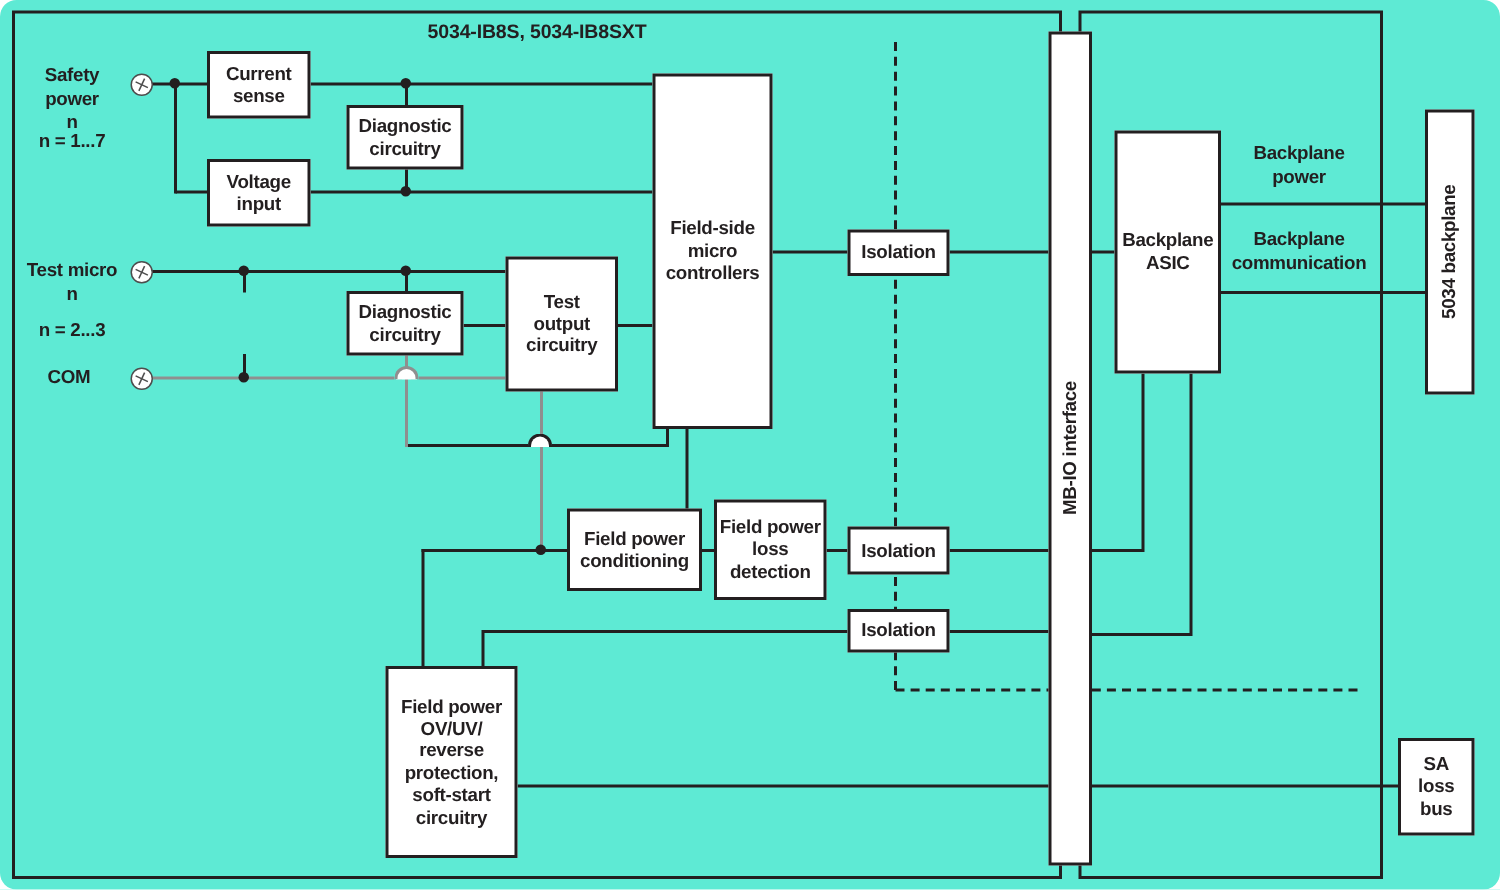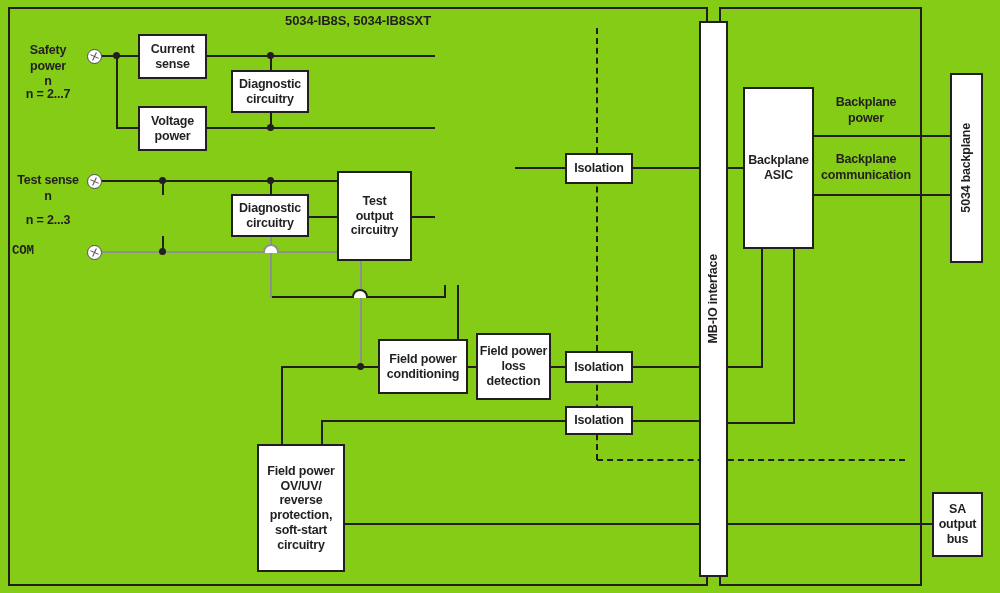--- a/index.html
+++ b/index.html
@@ -1,18 +1,18 @@
 <!DOCTYPE html>
 <html><head>
 <meta charset="utf-8">
 <style>
   html,body{margin:0;padding:0;background:#ffffff;}
   .stage{
-    position:relative;width:1000px;height:593px;background:#84cc16;overflow:hidden;
-    font-family:"Liberation Sans","DejaVu Sans",sans-serif;color:#231f20;
+    position:relative;width:1000px;height:593px;background:#5eead4;overflow:hidden;
+    font-family:"Liberation Sans","DejaVu Sans",sans-serif;color:#231f20;border-radius:11px;
   }
   .outer{position:absolute;border:2px solid #231f20;background:transparent;z-index:1;box-sizing:border-box;}
   .wire{position:absolute;background:#231f20;z-index:2;}
   .wire.gray{background:#8f8f8f;}
   .dashv{position:absolute;border-left:2px dashed #231f20;z-index:2;}
   .dashh{position:absolute;border-top:2px dashed #231f20;z-index:2;}
   .box{
     position:absolute;border:2px solid #231f20;background:#ffffff;z-index:4;box-sizing:border-box;
     display:flex;align-items:center;justify-content:center;text-align:center;
     font-size:12.5px;font-weight:700;letter-spacing:-0.2px;line-height:1.18;
@@ -41,25 +41,25 @@
 
 <div class="stage">
 
   <div class="outer" style="left:8px;top:7px;width:700px;height:579px;"></div>
   <div class="outer" style="left:719px;top:7px;width:203px;height:579px;"></div>
 
   <div class="lbl title" style="left:208px;top:13px;width:300px;">5034-IB8S, 5034-IB8SXT</div>
 
   <div class="lbl" style="left:12px;top:43px;width:72px;">Safety power
 n</div>
-  <div class="lbl" style="left:12px;top:87px;width:72px;">n = 2...7</div>
-  <div class="lbl" style="left:12px;top:173px;width:72px;">Test sense
+  <div class="lbl" style="left:12px;top:87px;width:72px;">n = 1...7</div>
+  <div class="lbl" style="left:12px;top:173px;width:72px;">Test micro
 n</div>
   <div class="lbl" style="left:12px;top:213px;width:72px;">n = 2...3</div>
-  <div class="lbl" style="left:12px;top:244px;width:68px;text-align:left;font-family:Liberation Mono, monospace;">COM</div>
+  <div class="lbl" style="left:12px;top:244px;width:68px;text-align:center;">COM</div>
 
   <div class="term" style="left:87px;top:49px;">
       <span class="cross">
         <i class="h"></i>
         <i class="v"></i>
       </span>
     </div>
   <div class="term" style="left:87px;top:174px;">
       <span class="cross">
         <i class="h"></i>
@@ -120,30 +120,35 @@
   <div class="box" style="left:138px;top:34px;width:69px;height:45px;text-align:center;">
       <span>Current
 sense</span>
     </div>
   <div class="box" style="left:231px;top:70px;width:78px;height:43px;">
       <span>Diagnostic
 circuitry</span>
     </div>
   <div class="box" style="left:138px;top:106px;width:69px;height:45px;">
       <span>Voltage
-power</span>
+input</span>
     </div>
   <div class="box" style="left:231px;top:194px;width:78px;height:43px;">
       <span>Diagnostic
 circuitry</span>
     </div>
   <div class="box" style="left:337px;top:171px;width:75px;height:90px;">
       <span>Test
 output
 circuitry</span>
+    </div>
+  <div class="box" style="left:435px;top:49px;width:80px;height:237px;">
+      <span>Field-side
+micro
+controllers</span>
     </div>
   <div class="box" style="left:565px;top:153px;width:68px;height:31px;">
       <span>Isolation</span>
     </div>
   <div class="box" style="left:565px;top:351px;width:68px;height:32px;">
       <span>Isolation</span>
     </div>
   <div class="box" style="left:565px;top:406px;width:68px;height:29px;">
       <span>Isolation</span>
     </div>
@@ -169,21 +174,21 @@
     </div>
   <div class="box" style="left:743px;top:87px;width:71px;height:162px;">
       <span>Backplane
 ASIC</span>
     </div>
   <div class="box" style="left:950px;top:73px;width:33px;height:190px;">
       <span class="vtext">5034 backplane</span>
     </div>
   <div class="box" style="left:932px;top:492px;width:51px;height:65px;">
       <span>SA
-output
+loss
 bus</span>
     </div>
 
   <div class="lbl" style="left:816px;top:95px;width:100px;">Backplane
 power</div>
   <div class="lbl" style="left:806px;top:152px;width:120px;">Backplane
 communication</div>
 
   <div class="dot" style="left:113px;top:52px;"></div>
   <div class="dot" style="left:267px;top:52px;"></div>

